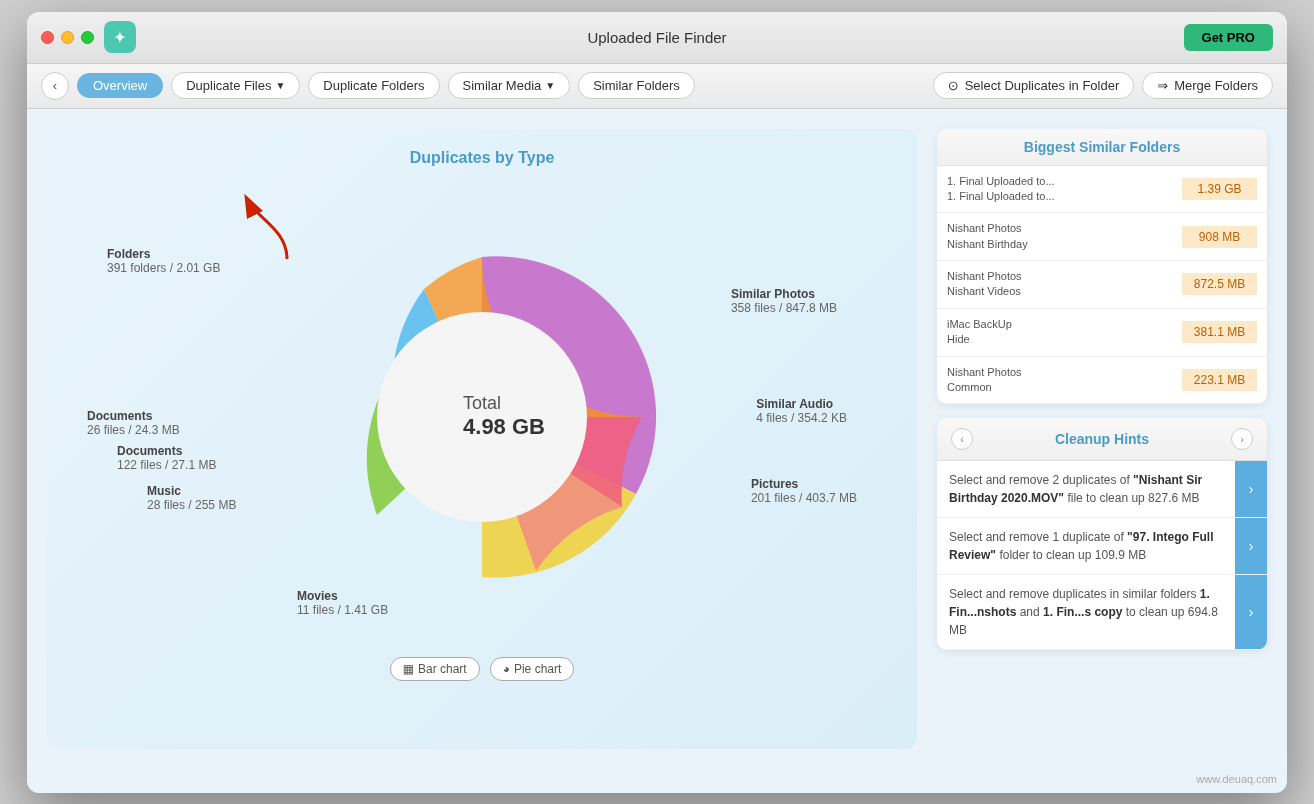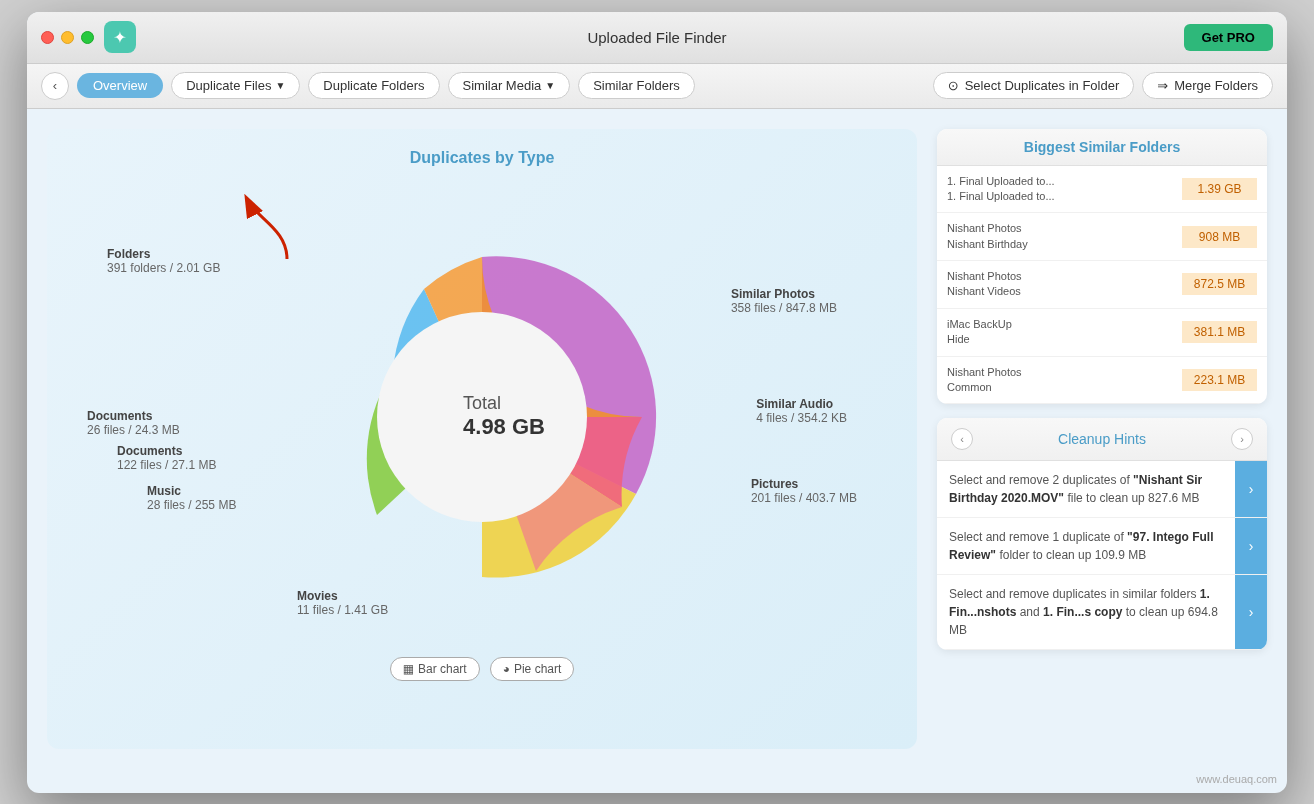--- a/index.html
+++ b/index.html
@@ -254,21 +254,21 @@
     .hints-header {
       display: flex;
       align-items: center;
       justify-content: space-between;
       background: linear-gradient(180deg, #f8f8f8 0%, #f0f0f0 100%);
       padding: 10px 14px;
       border-bottom: 1px solid #e0e0e0;
     }
     .hints-title {
       font-size: 14px;
-      font-weight: 400;
+      font-weight: 700;
       color: #4a9cc7;
     }
     .nav-arrow {
       width: 22px; height: 22px;
       border: 1px solid #ccc;
       border-radius: 50%;
       display: flex; align-items: center; justify-content: center;
       font-size: 11px; color: #888;
       cursor: pointer;
       background: white;

